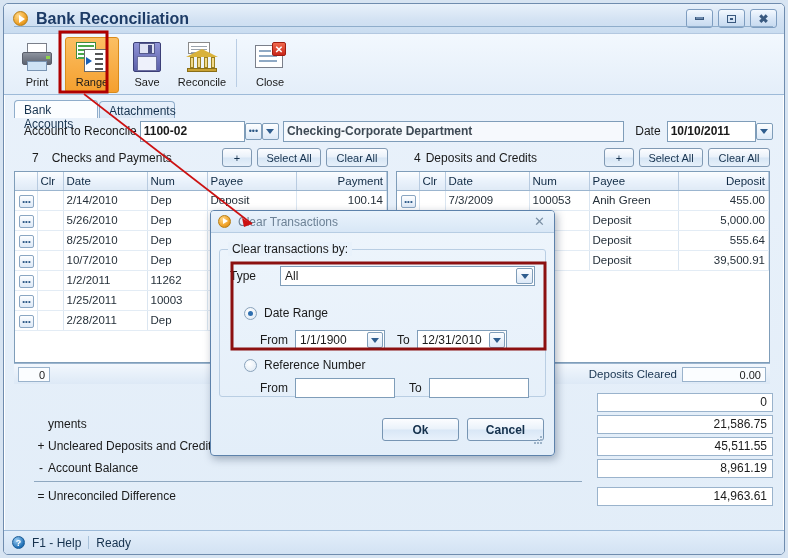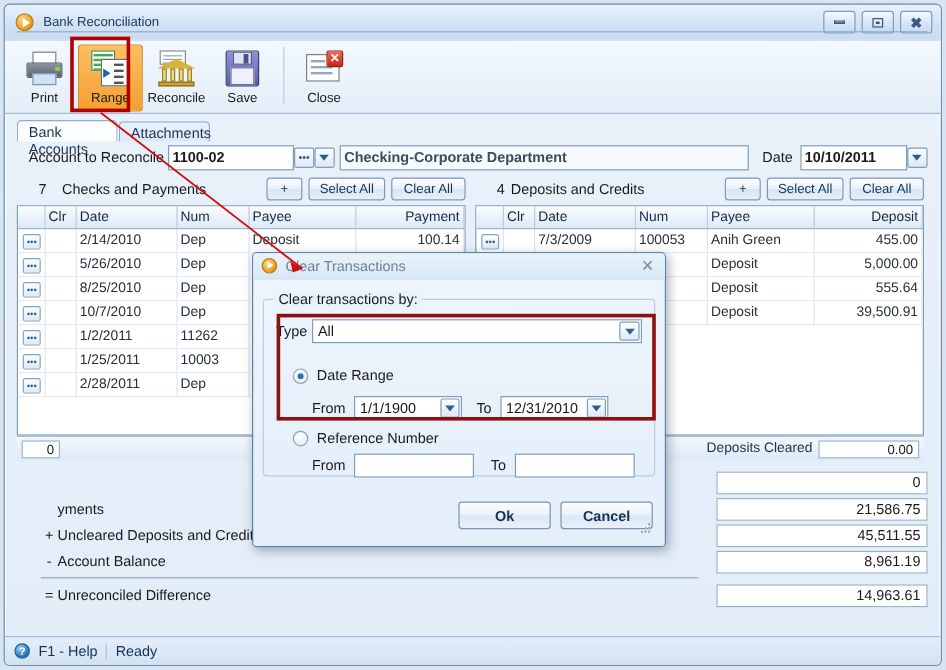--- a/index.html
+++ b/index.html
@@ -28,21 +28,21 @@
   .app-orb {
     width:15px; height:15px; border-radius:50%;
     background:radial-gradient(circle at 35% 30%,#ffd98a,#f0a32a 60%,#c67a10);
     border:1px solid #b87d12; position:relative; flex:none;
   }
   .app-orb:after {
     content:""; position:absolute; left:5px; top:3px;
     border-left:6px solid #fff; border-top:4px solid transparent;
     border-bottom:4px solid transparent;
   }
-  .title-text { margin-left:8px; font-size:11px; color:#1d3b66; }
+  .title-text { margin-left:8px; font-size:16px; color:#1d3b66;font-weight:bold; }
   .win-btns { position:absolute; right:7px; top:5px; display:flex; gap:5px; }
   .win-btn {
     width:27px; height:19px; border:1px solid #7e9dc0; border-radius:3px;
     background:linear-gradient(180deg,#f4f9ff 0%,#d9e7f7 50%,#c6d9ef 100%);
     display:flex; align-items:center; justify-content:center;
     color:#27486f; font-size:11px; line-height:1;
   }
   .gl-min { width:9px; height:3px; border:1px solid #39587e; border-top:none; background:#6b87aa; }
   .gl-max { width:9px; height:8px; border:1px solid #39587e; position:relative; }
   .gl-max:after { content:""; position:absolute; left:2px; top:2px; width:3px; height:2px; background:#39587e;}
@@ -268,43 +268,43 @@
             <i style="top:8px"></i>
             <i style="top:13px"></i>
             <i style="top:18px"></i>
           </span>
         <span class="arw"></span>
       </div>
       <div class="tb-label">Range</div>
     </div>
 
     <div class="tb-item">
+      <div class="tb-ico ico-save">
+        <span class="shell"></span>
+          <span class="shut"></span>
+          <span class="lbl"></span>
+      </div>
+      <div class="tb-label">Save</div>
+    </div>
+
+    <div class="tb-item">
       <div class="tb-ico ico-bank">
         <span class="doc">
             <i style="top:3px"></i>
             <i style="top:6px"></i>
             <i style="top:9px"></i>
           </span>
         <span class="roof"></span>
         <span class="col" style="left:5px"></span>
           <span class="col" style="left:12px"></span>
         <span class="col" style="left:19px"></span>
           <span class="col" style="left:26px"></span>
         <span class="base"></span>
       </div>
       <div class="tb-label">Reconcile</div>
-    </div>
-
-    <div class="tb-item">
-      <div class="tb-ico ico-save">
-        <span class="shell"></span>
-          <span class="shut"></span>
-          <span class="lbl"></span>
-      </div>
-      <div class="tb-label">Save</div>
     </div>
 
     <div class="tb-sep"></div>
 
     <div class="tb-item">
       <div class="tb-ico ico-close">
         <span class="doc">
             <i style="top:4px;width:12px"></i>
             <i style="top:9px;width:18px"></i>
             <i style="top:14px;width:18px"></i>
@@ -587,21 +587,21 @@
       <span class="dlg-title-text">Clear Transactions</span>
       <span class="dlg-x">✕</span>
     </div>
 
     <div class="dlg-body">
       <div class="groupbox">
         <span class="gb-legend">Clear transactions by:</span>
 
         <div style="position:absolute;left:10px;top:16px;right:10px;display:flex;align-items:center">
           <span class="lbl">Type</span>
-          <div class="dlg-field" style="flex:1;margin-left:4px;position:relative;padding-right:14px">
+          <div class="dlg-field" style="flex:1;margin-left:24px;position:relative;padding-right:14px">
             <span>All</span>
             <span style="position:absolute;right:1px;top:1px;width:17px;height:16px;border:1px solid #7f9db9;border-radius:2px;background:linear-gradient(180deg,#fdfeff,#dce9f7);display:flex;align-items:center;justify-content:center">
                 <span class="caret"></span>
               </span>
           </div>
         </div>
 
         <div style="position:absolute;left:24px;top:56px;display:flex;align-items:center;gap:7px">
           <span class="radio on"></span>
           <span class="lbl">Date Range</span>

